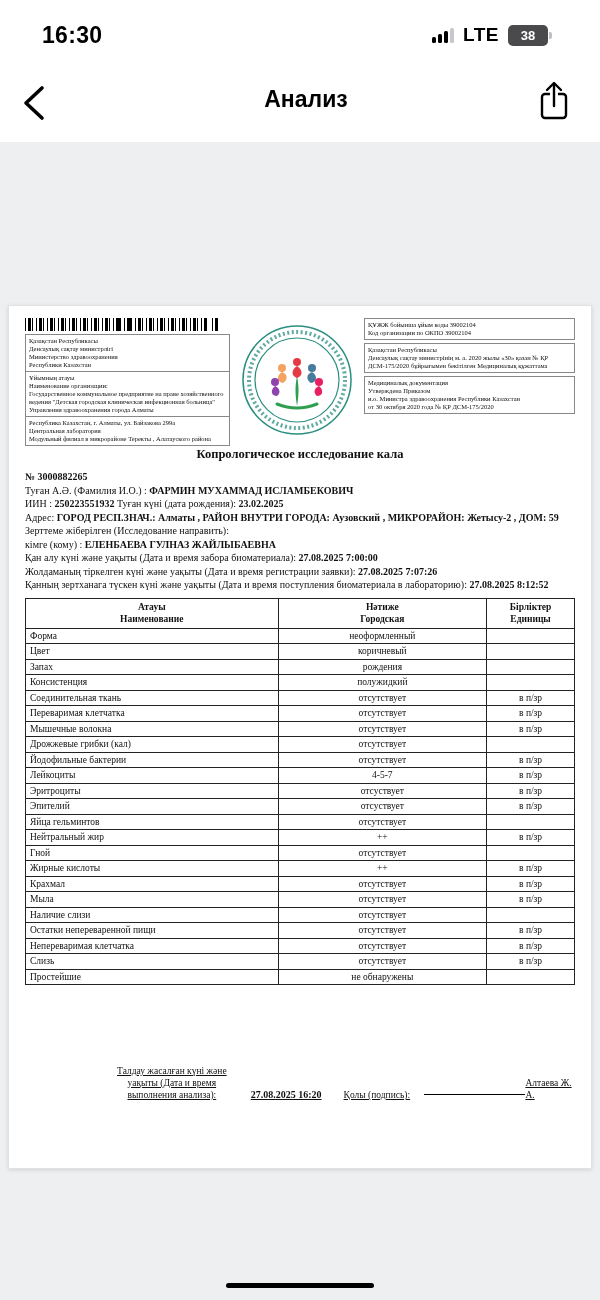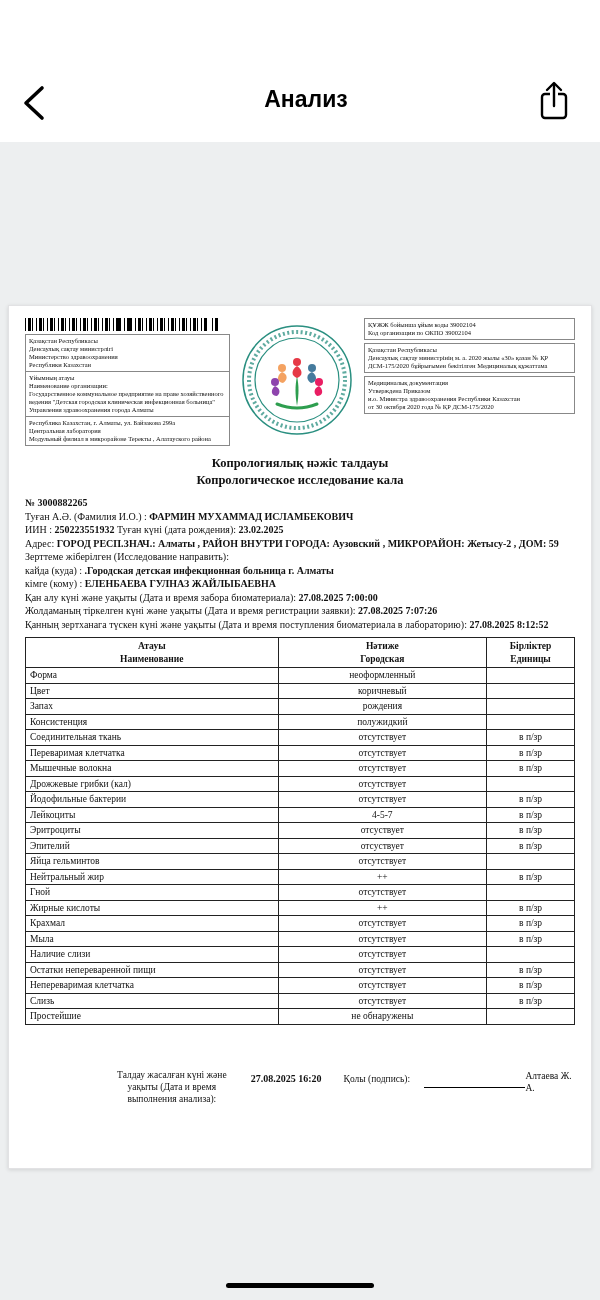--- a/index.html
+++ b/index.html
@@ -54,37 +54,53 @@
 
   
   table.results { width:100%; border-collapse:collapse; margin-top:6px; table-layout:fixed; }
   table.results th, table.results td { border:1px solid #222; font-size:9.5px; line-height:12.5px; padding:1px 4px; }
   table.results th { font-weight:bold; text-align:center; padding:2px 4px; }
   td.col-name { text-align:left; }
   td.col-result { text-align:center; }
   td.col-units { text-align:center; }
 
   
-  .doc-footer { margin-top:44px; display:flex; align-items:flex-start; font-size:9.5px; line-height:12px; padding-left:78px; }
+  .doc-footer { margin-top:80px; display:flex; align-items:flex-end; font-size:9.5px; line-height:12px; padding-left:78px;text-decoration:underline; }
   .f-label { width:180px; text-align:center; }
   .f-date { font-weight:bold; font-size:10px; margin:4px 0 0 10px; white-space:nowrap; }
   .f-sign-label { margin:4px 0 0 22px; white-space:nowrap; }
   .f-sig { margin:0 0 0 14px; display:flex; flex-direction:row; align-items:center; }
   .sig-underline { width:118px; height:13px; border-bottom:1px solid #000; }
   .signer { font-size:9.5px; margin-top:1px; }
 
   
   .home-indicator { position:absolute; left:50%; bottom:12px; transform:translateX(-50%);
     width:148px; height:5px; border-radius:3px; background:#000; }
 </style>
 </head>
 <body>
 
 <div class="screen">
 
+  <div class="status-bar">
+    <div class="status-time">16:30</div>
+    <div class="status-right">
+      <div class="signal">
+        <i class="s1"></i>
+          <i class="s2"></i>
+          <i class="s3"></i>
+          <i class="s4"></i>
+      </div>
+      <div class="lte">LTE</div>
+      <div class="battery">
+        <span>38</span>
+        <i class="nub"></i>
+      </div>
+    </div>
+  </div>
 
   <div class="nav">
     <svg class="back-btn" viewBox="0 0 34 38">
       <polyline points="24,4 8,19 24,34" fill="none" stroke="#000" stroke-width="3.6" stroke-linecap="round" stroke-linejoin="round"></polyline>
     </svg>
     <div class="nav-title">Анализ</div>
     <svg class="share-btn" viewBox="0 0 32 42">
       <rect x="4" y="14" width="24" height="24" rx="3" fill="none" stroke="#000" stroke-width="2.4"></rect>
       <rect x="12" y="12" width="8" height="4" fill="#fff"></rect>
       <line x1="16" y1="26" x2="16" y2="4" stroke="#000" stroke-width="2.4" stroke-linecap="round"></line>
@@ -148,30 +164,28 @@
             </div>
             <div class="hdr-box">
               <div>Медициналық документация</div>
               <div>Утверждена Приказом</div>
               <div>и.о. Министра здравоохранения Республики Казахстан</div>
               <div>от 30 октября 2020 года № ҚР ДСМ-175/2020</div>
             </div>
           </div>
       </div>
 
-      <div class="doc-title first">Копрологиялық нәжіс талдауы</div>
       <div class="doc-title">Копрологическое исследование кала</div>
 
       <div class="info-lines">
           <div class="info-line"><b>№ 3000882265</b></div>
           <div class="info-line"><span>Туған А.Ә. (Фамилия И.О.) : </span><b>ФАРМИН МУХАММАД ИСЛАМБЕКОВИЧ</b></div>
           <div class="info-line"><span>ИИН : </span><b>250223551932</b><span>  Туған күні (дата рождения): </span><b>23.02.2025</b></div>
           <div class="info-line"><span>Адрес: </span><b>ГОРОД РЕСП.ЗНАЧ.: Алматы , РАЙОН ВНУТРИ ГОРОДА: Аузовский , МИКРОРАЙОН: Жетысу-2 , ДОМ: 59</b></div>
           <div class="info-line"><span>Зерттеме жіберілген (Исследование направить):</span></div>
-          <div class="info-line"><span>кайда (куда) : </span><b>.Городская детская инфекционная больница г. Алматы</b></div>
           <div class="info-line"><span>кімге (кому) : </span><b>ЕЛЕНБАЕВА ГУЛНАЗ ЖАЙЛЫБАЕВНА</b></div>
           <div class="info-line"><span>Қан алу күні және уақыты (Дата и время забора биоматериала): </span><b>27.08.2025 7:00:00</b></div>
           <div class="info-line"><span>Жолдаманың  тіркелген күні және уақыты (Дата и время регистрации заявки): </span><b>27.08.2025 7:07:26</b></div>
           <div class="info-line"><span>Қанның зертханага түскен күні және уақыты (Дата и время поступления биоматериала в лабораторию): </span><b>27.08.2025 8:12:52</b></div>
         </div>
 
       <table class="results">
         <colgroup>
             <col style="width:46%">
             <col style="width:38%">

